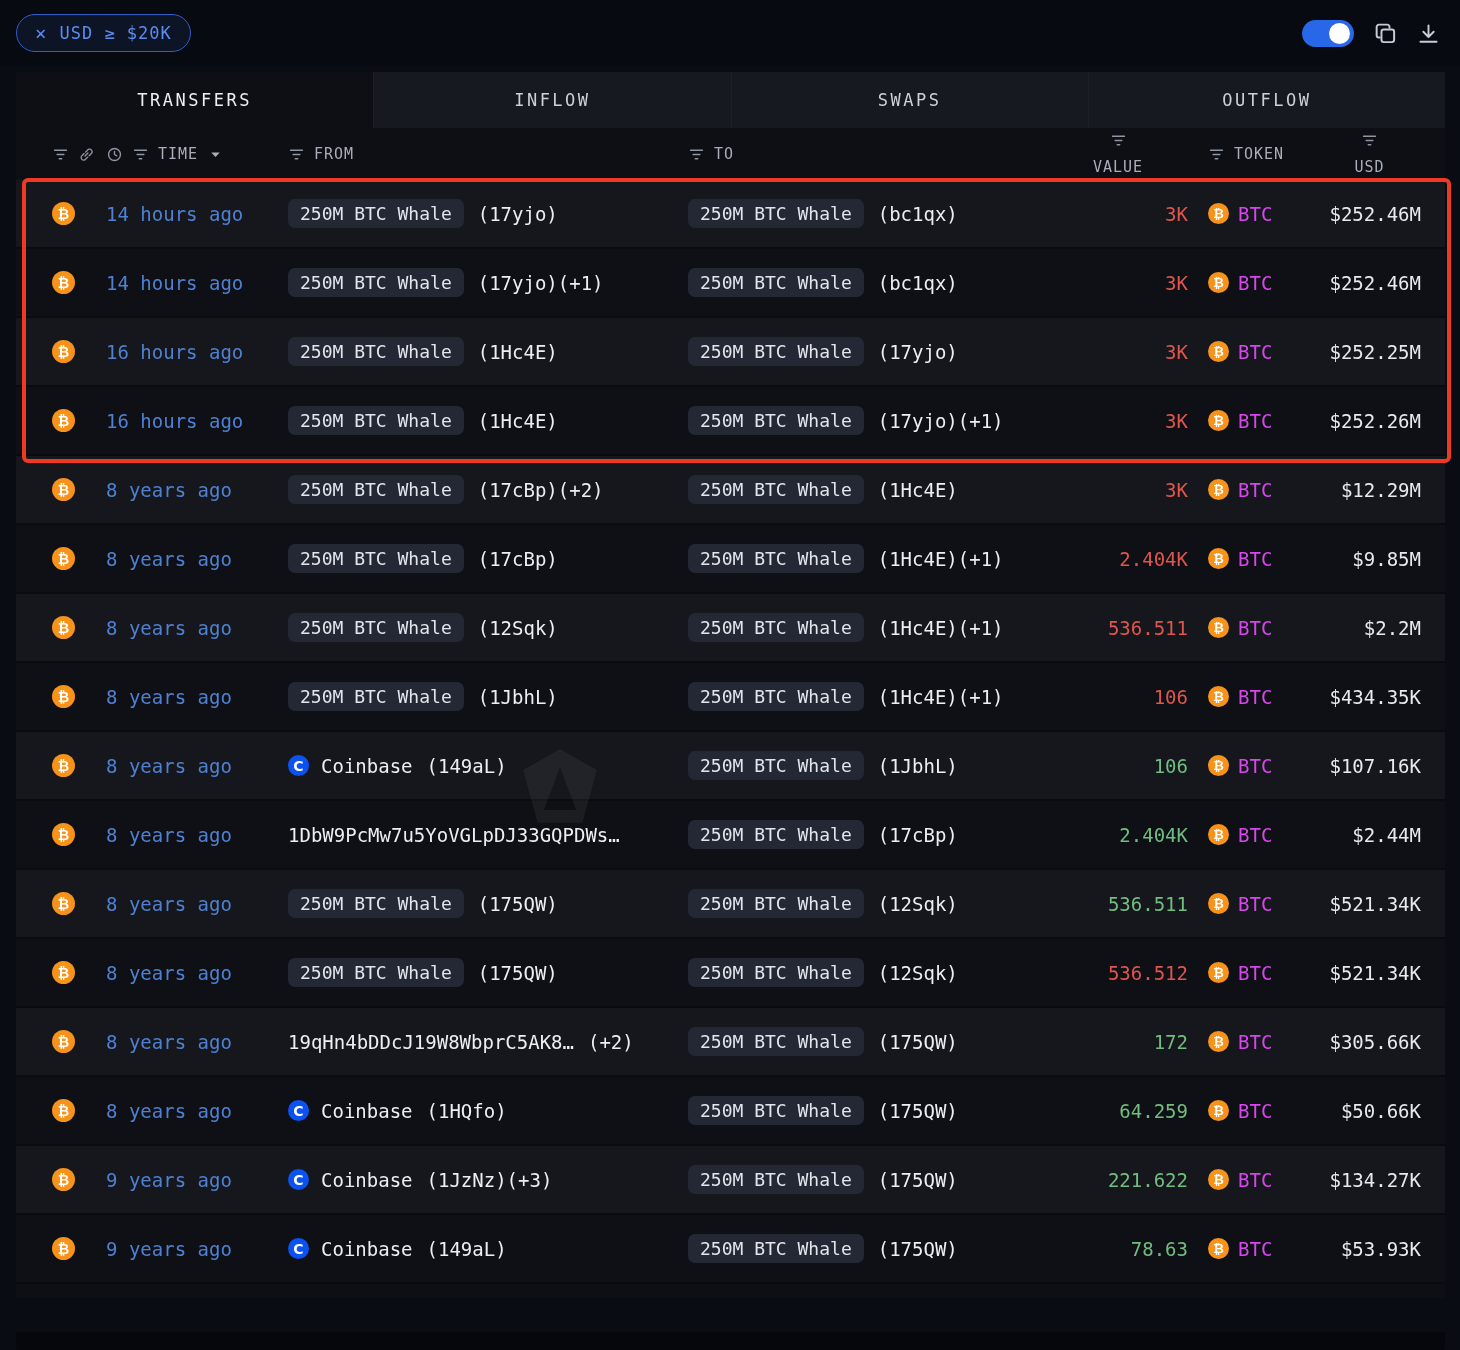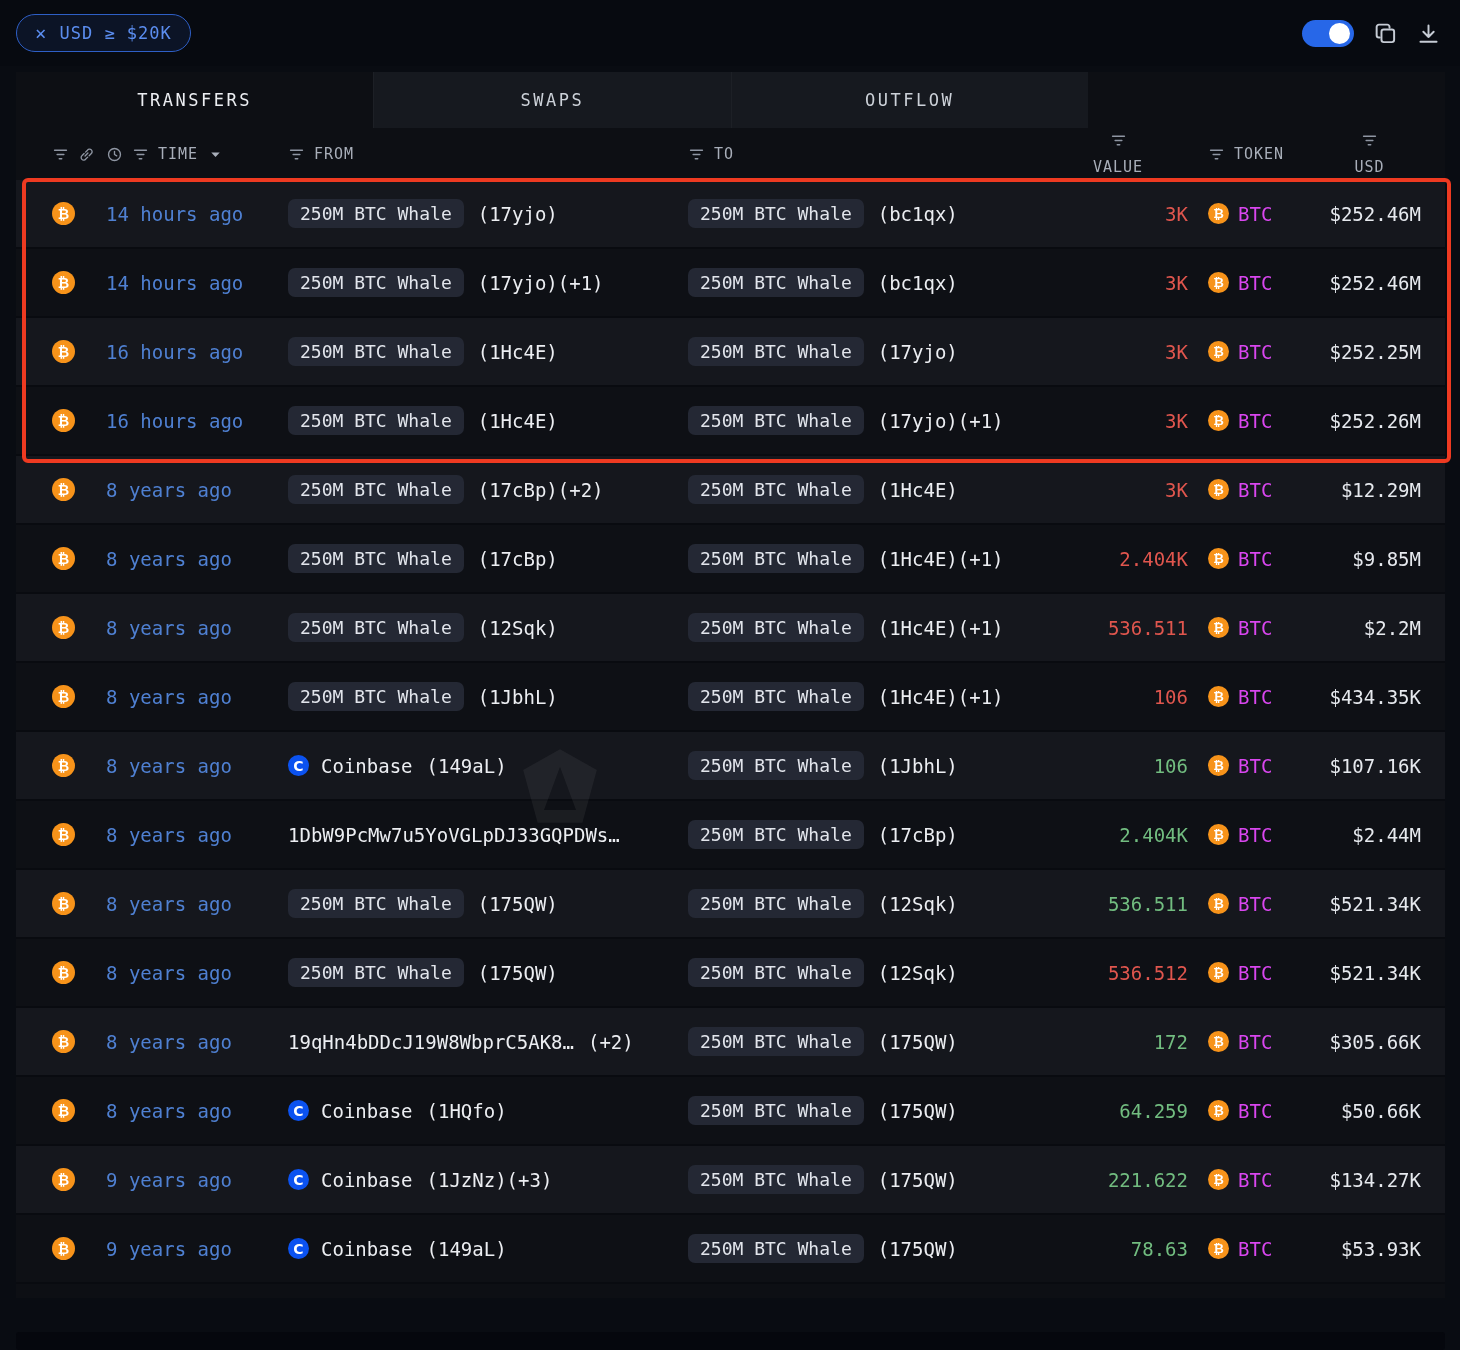--- a/index.html
+++ b/index.html
@@ -165,20 +165,21 @@
           <path d="M10 3v10M10 13l-4.5-4.5M10 13l4.5-4.5M3 17.2h14"></path>
         </svg>
     </span>
   </div>
 </div>
 
 <div class="panel">
 
   <div class="tabs">
     <div class="tab active">TRANSFERS</div>
+    <div class="tab">INFLOW</div>
     <div class="tab">SWAPS</div>
     <div class="tab">OUTFLOW</div>
   </div>
 
   <div class="thead">
     <div class="th">
       <svg viewBox="0 0 20 20">
           <path d="M3 5h14M6 10h8M8.5 15h3"></path>
         </svg>
       <svg viewBox="0 0 20 20">

